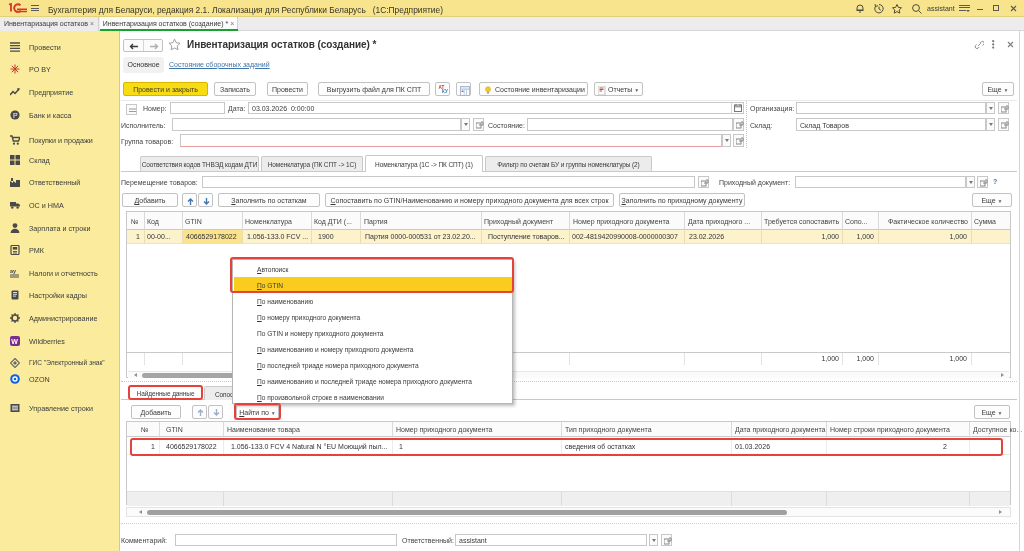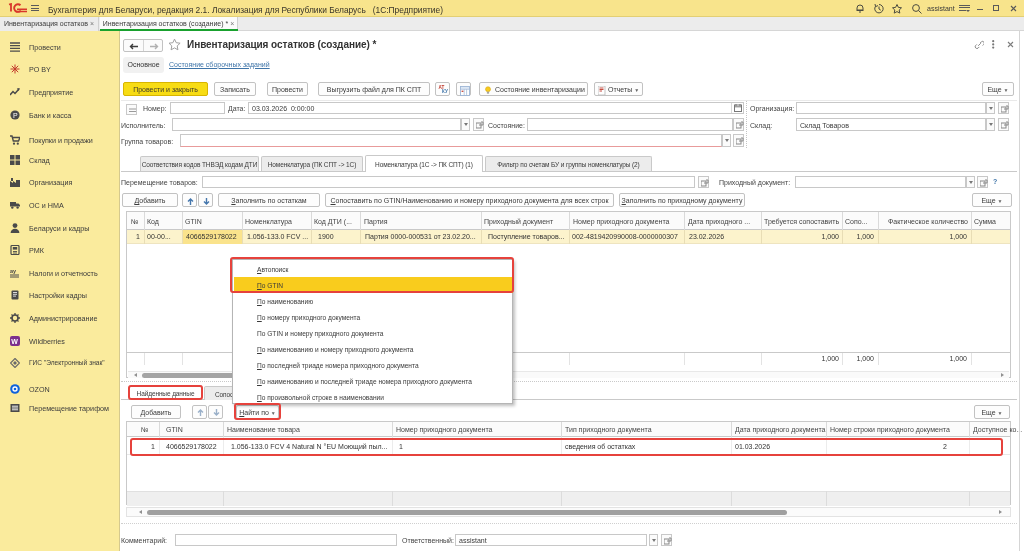--- a/index.html
+++ b/index.html
@@ -119,36 +119,36 @@
         <div class="ic"><svg width="10" height="10">
             <path d="M0 0h4.5v4.5H0zM5.5 0H10v4.5H5.5zM0 5.5h4.5V10H0zM5.5 5.5H10V10H5.5z" fill="#4a4a4a"></path>
           </svg></div>
         <div class="tx">Склад</div>
       </div>
 <div class="sbitem" style="top:175.3px">
         <div class="ic"><svg width="10" height="10">
             <path d="M0 10V4l3 2V4l3 2V3h4v7z" fill="#4a4a4a"></path>
             <path d="M1 1h2v3H1z" fill="#4a4a4a"></path>
           </svg></div>
-        <div class="tx">Организация</div>
+        <div class="tx">Ответственный</div>
       </div>
 <div class="sbitem" style="top:197.9px">
         <div class="ic"><svg width="10" height="10">
             <path d="M0 2h6v4.5H0z M6 3.5h2.5L10 5v1.5H6z" fill="#4a4a4a"></path>
             <circle cx="2.3" cy="7.6" r="1.2" fill="#4a4a4a"></circle>
             <circle cx="7.6" cy="7.6" r="1.2" fill="#4a4a4a"></circle>
           </svg></div>
         <div class="tx">ОС и НМА</div>
       </div>
 <div class="sbitem" style="top:220.5px">
         <div class="ic"><svg width="10" height="10">
             <circle cx="5" cy="2.6" r="2.4" fill="#4a4a4a"></circle>
             <path d="M0.6 10c0-2.7 2-4.3 4.4-4.3S9.4 7.3 9.4 10z" fill="#4a4a4a"></path>
           </svg></div>
-        <div class="tx">Беларуси и кадры</div>
+        <div class="tx">Зарплата и строки</div>
       </div>
 <div class="sbitem" style="top:243.1px">
         <div class="ic"><svg width="10" height="10">
             <rect x="1" y="0.5" width="8" height="9" rx="1" fill="none" stroke="#4a4a4a" stroke-width="1.2"></rect>
             <rect x="2.8" y="2" width="4.4" height="2.6" fill="#4a4a4a"></rect>
             <path d="M3 6.5h4M3 8h4" stroke="#4a4a4a" stroke-width="0.9"></path>
           </svg></div>
         <div class="tx">РМК</div>
       </div>
 <div class="sbitem" style="top:265.7px">
@@ -179,33 +179,33 @@
           </svg></div>
         <div class="tx">Wildberries</div>
       </div>
 <div class="sbitem" style="top:356.1px">
         <div class="ic"><svg width="10" height="10">
             <path d="M5 0.5L9.5 5L5 9.5L0.5 5z" fill="none" stroke="#6a6a6a" stroke-width="1.2"></path>
             <path d="M5 3L7 5L5 7L3 5z" fill="#6a6a6a"></path>
           </svg></div>
         <div class="tx" style="font-size:6.6px">ГИС "Электронный знак"</div>
       </div>
-<div class="sbitem" style="top:382px">
+<div class="sbitem" style="top:372px">
         <div class="ic"><svg width="10" height="10">
             <circle cx="5" cy="5" r="4.8" fill="#0f62db"></circle>
             <circle cx="5" cy="5" r="2" fill="none" stroke="#fff" stroke-width="1.4"></circle>
           </svg></div>
         <div class="tx">OZON</div>
       </div>
 <div class="sbitem" style="top:401.3px">
         <div class="ic"><svg width="10" height="10">
             <rect x="0.5" y="1" width="9" height="8" fill="#4a4a4a"></rect>
             <path d="M2 3.2h6M2 5h6M2 6.8h6" stroke="#fff" stroke-width="0.9"></path>
           </svg></div>
-        <div class="tx">Перемещение тарифом</div>
+        <div class="tx">Управление строки</div>
       </div>
 </div>
 <div id="form-items">
 
  <div class="abs" style="left:123px;top:39px;width:40px;height:12.5px;background:#fbfbfb;border:1px solid #c2c2c2;border-radius:2px;">
   <div style="position:absolute;left:19px;top:0;width:1px;height:11px;background:#d5d5d5;"></div>
   <svg class="abs" style="left:5px;top:2.8px" width="10" height="7">
           <path d="M9 3.5H1.5M4 1L1.5 3.5 4 6" stroke="#3c3c3c" stroke-width="1.4" fill="none"></path>
         </svg>
   <svg class="abs" style="left:25px;top:2.8px" width="10" height="7">

